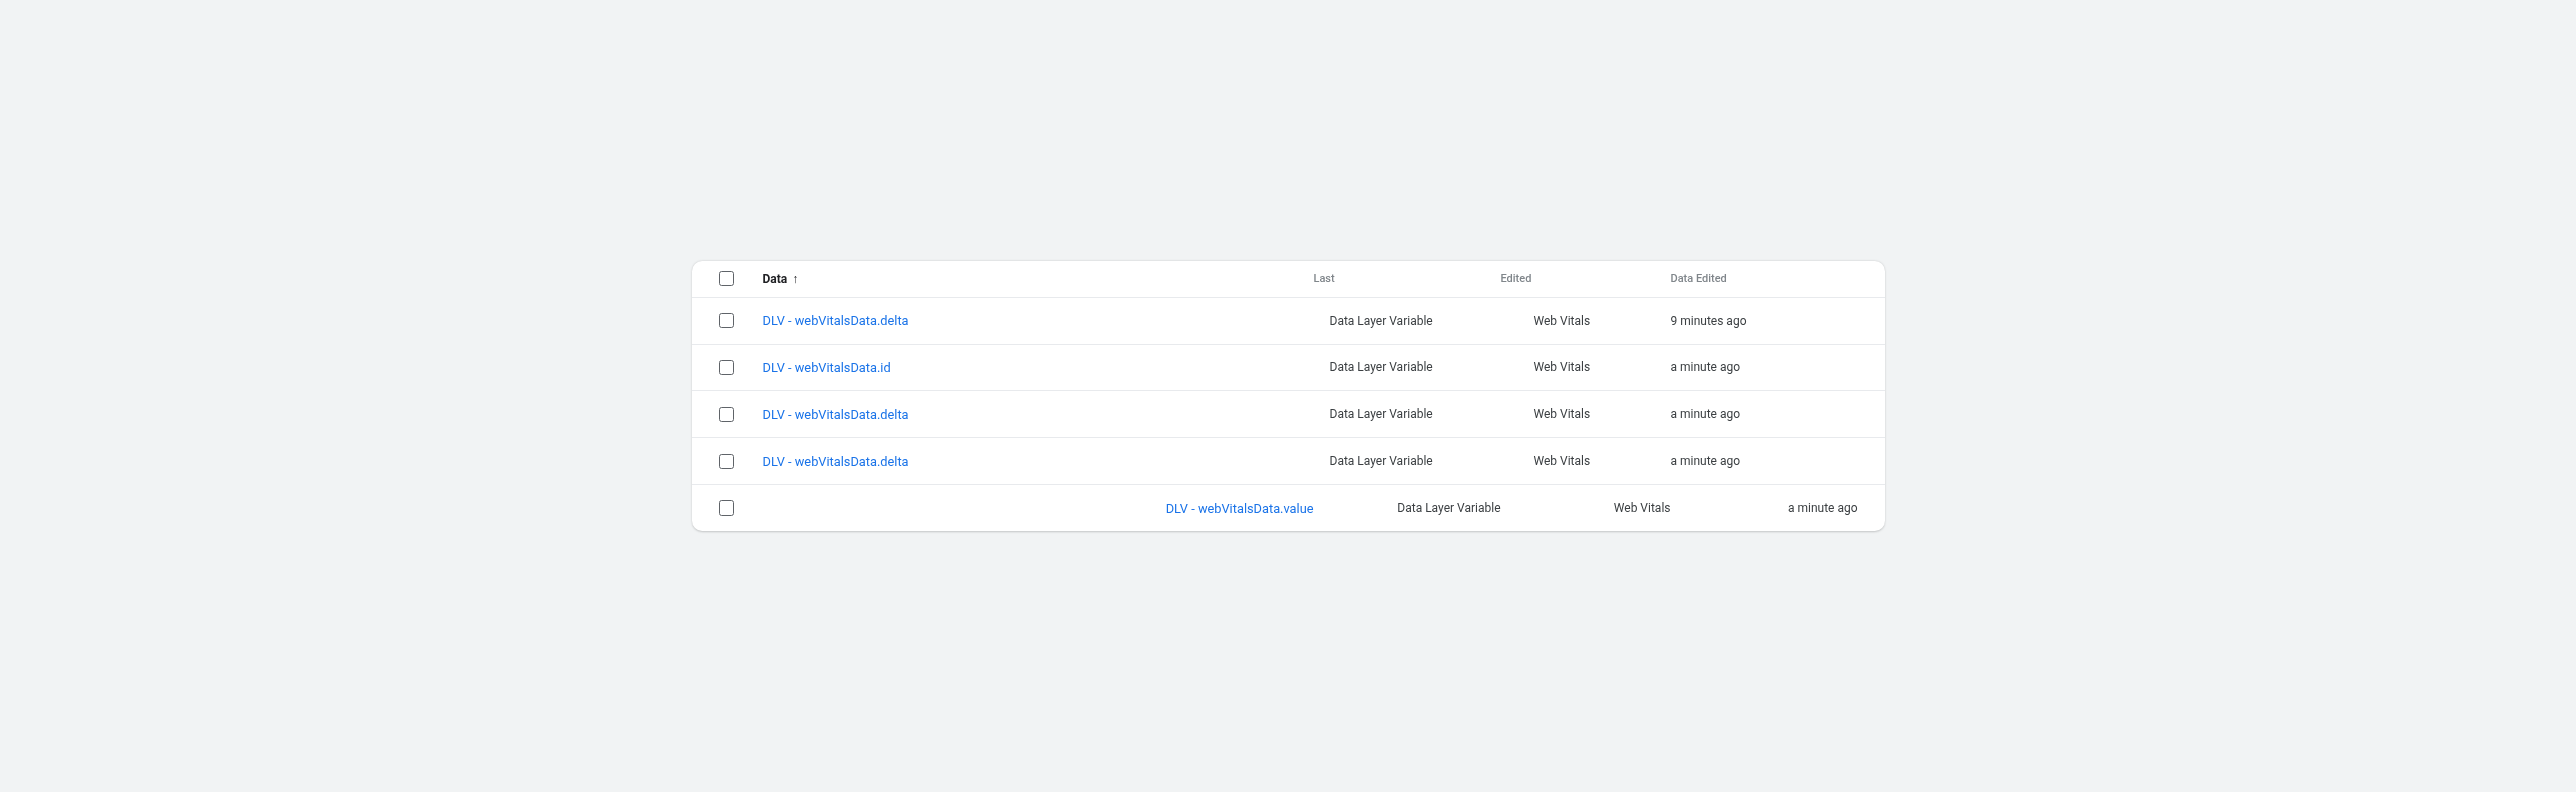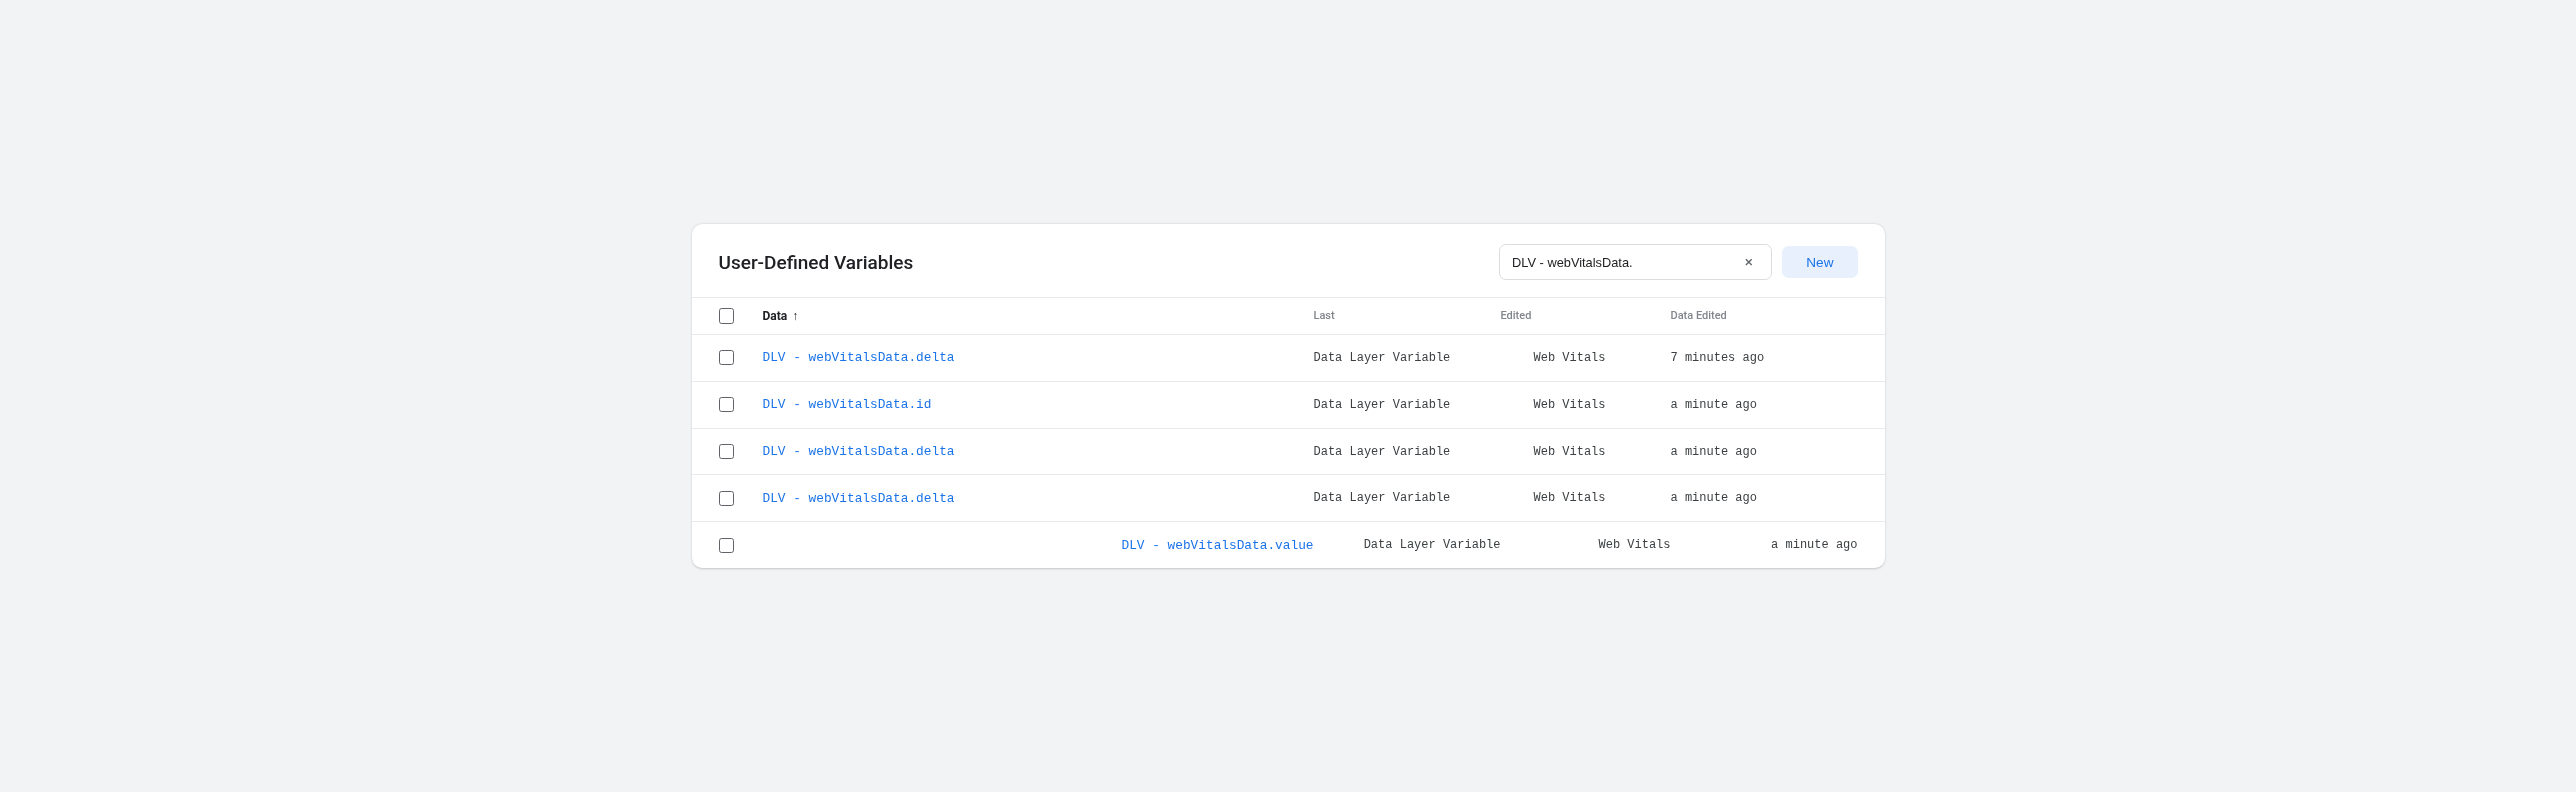--- a/index.html
+++ b/index.html
@@ -132,21 +132,20 @@
       cursor: pointer;
       flex-shrink: 0;
     }
 
     .table-row {
       display: grid;
       grid-template-columns: 44px 1fr 187px 170px 187px;
       padding: 15.3px 27px;
       border-bottom: 0.9px solid #e8eaed;
       align-items: center;
-      font-family: Liberation Mono, monospace;
     }
 
     .table-row:last-child {
       border-bottom: none;
       text-align: right;
     }
 
     .row-checkbox {
       display: flex;
       align-items: center;
@@ -155,49 +154,39 @@
     .row-name {
       font-size: 12.8px;
       color: #1a73e8;
       cursor: pointer;
       text-decoration: none;
     }
 
     .row-type {
       font-size: 12px;
       color: #3c4043;
+      margin-left: 16px;
     }
 
     .row-folder {
       font-size: 12px;
       color: #3c4043;
       margin-left: 33px;
     }
 
     .row-edited {
       font-size: 12px;
       color: #3c4043;
     }
   </style>
 </head>
 <body>
 
 <div class="container">
 
-  <div class="header">
-    <h2 class="header-title">User-Defined Variables</h2>
-
-    <div class="header-right">
-      <div class="search-box">
-        <input class="search-text" readonly="" value="DLV - webVitalsData." style="">
-        <span class="clear-icon">×</span>
-      </div>
-      <button class="new-button">New</button>
-    </div>
-  </div>
 
   <div class="table-header">
     <div class="checkbox-header">
       <span class="checkbox"></span>
     </div>
     <div class="col-header name">
       <span>Data</span>
       <span class="sort-icon">↑</span>
     </div>
     <div class="col-header">Last</div>
@@ -206,21 +195,21 @@
   </div>
 
   <div id="table-body">
       <div class="table-row">
       <div class="row-checkbox">
         <span class="checkbox"></span>
       </div>
       <a class="row-name" href="#">DLV - webVitalsData.delta</a>
       <div class="row-type">Data Layer Variable</div>
       <div class="row-folder">Web Vitals</div>
-      <div class="row-edited">7 minutes ago</div>
+      <div class="row-edited">9 minutes ago</div>
     </div>
       <div class="table-row">
       <div class="row-checkbox">
         <span class="checkbox"></span>
       </div>
       <a class="row-name" href="#">DLV - webVitalsData.id</a>
       <div class="row-type">Data Layer Variable</div>
       <div class="row-folder">Web Vitals</div>
       <div class="row-edited">a minute ago</div>
     </div>

